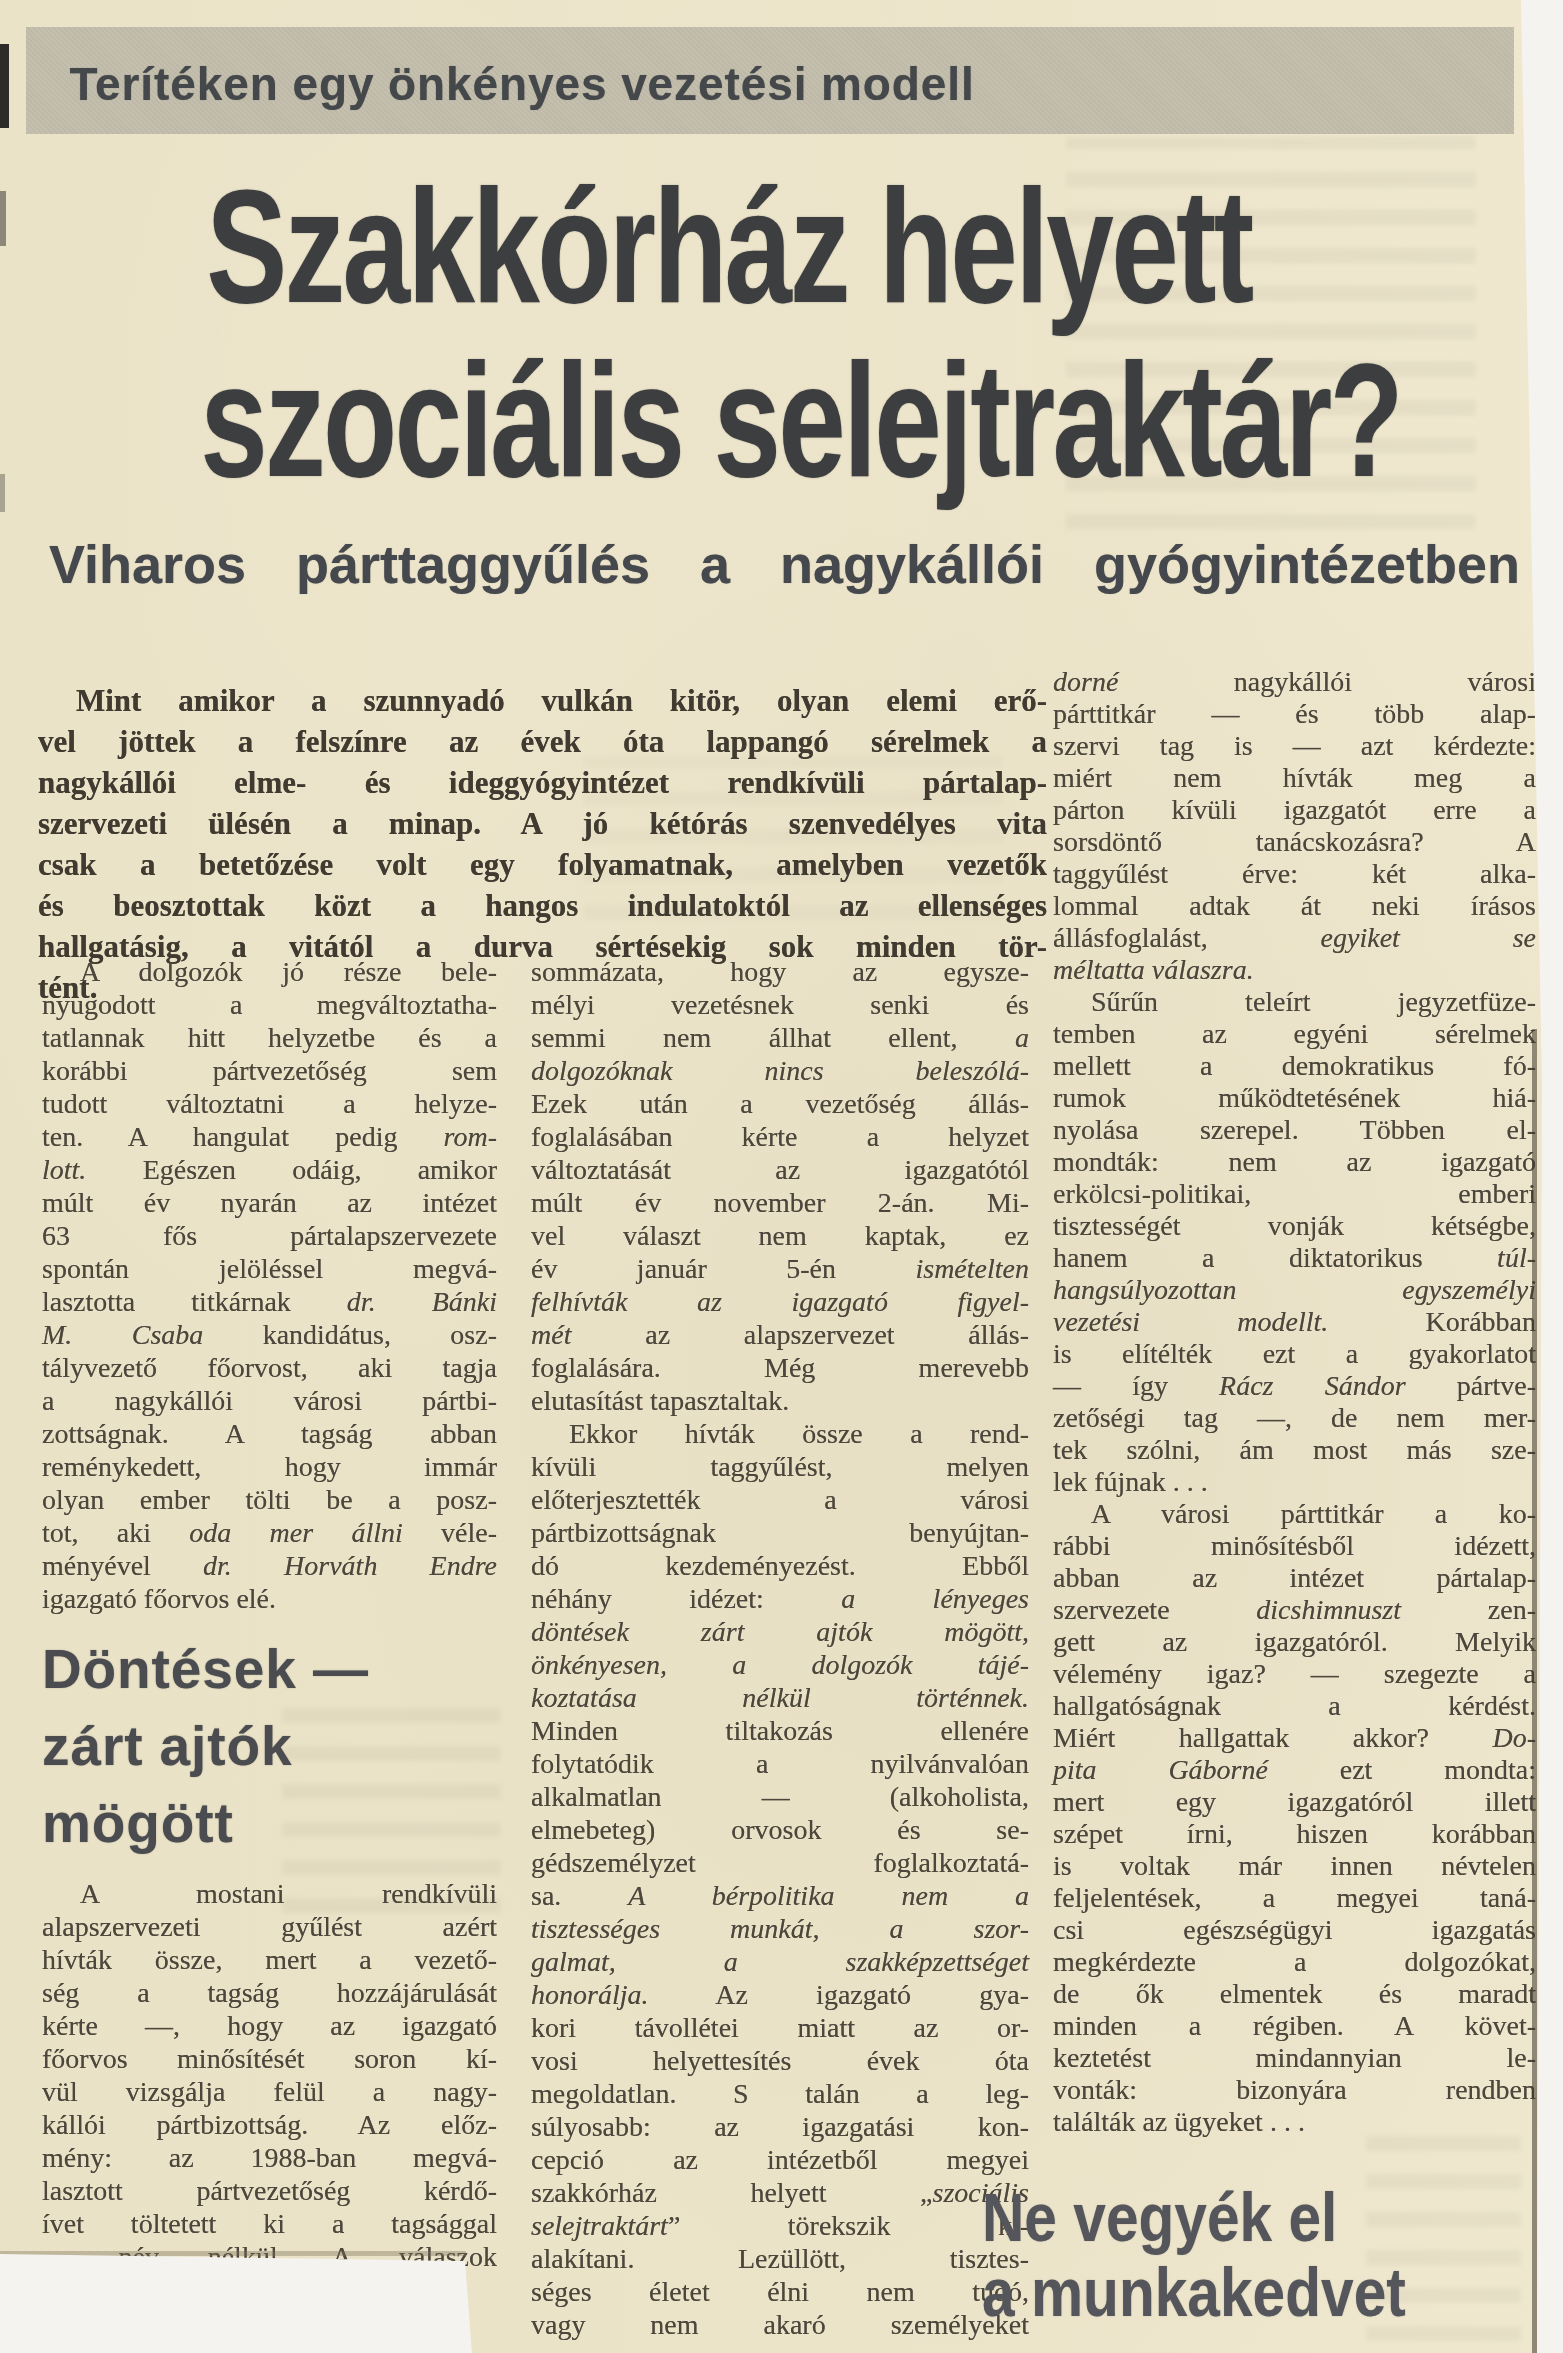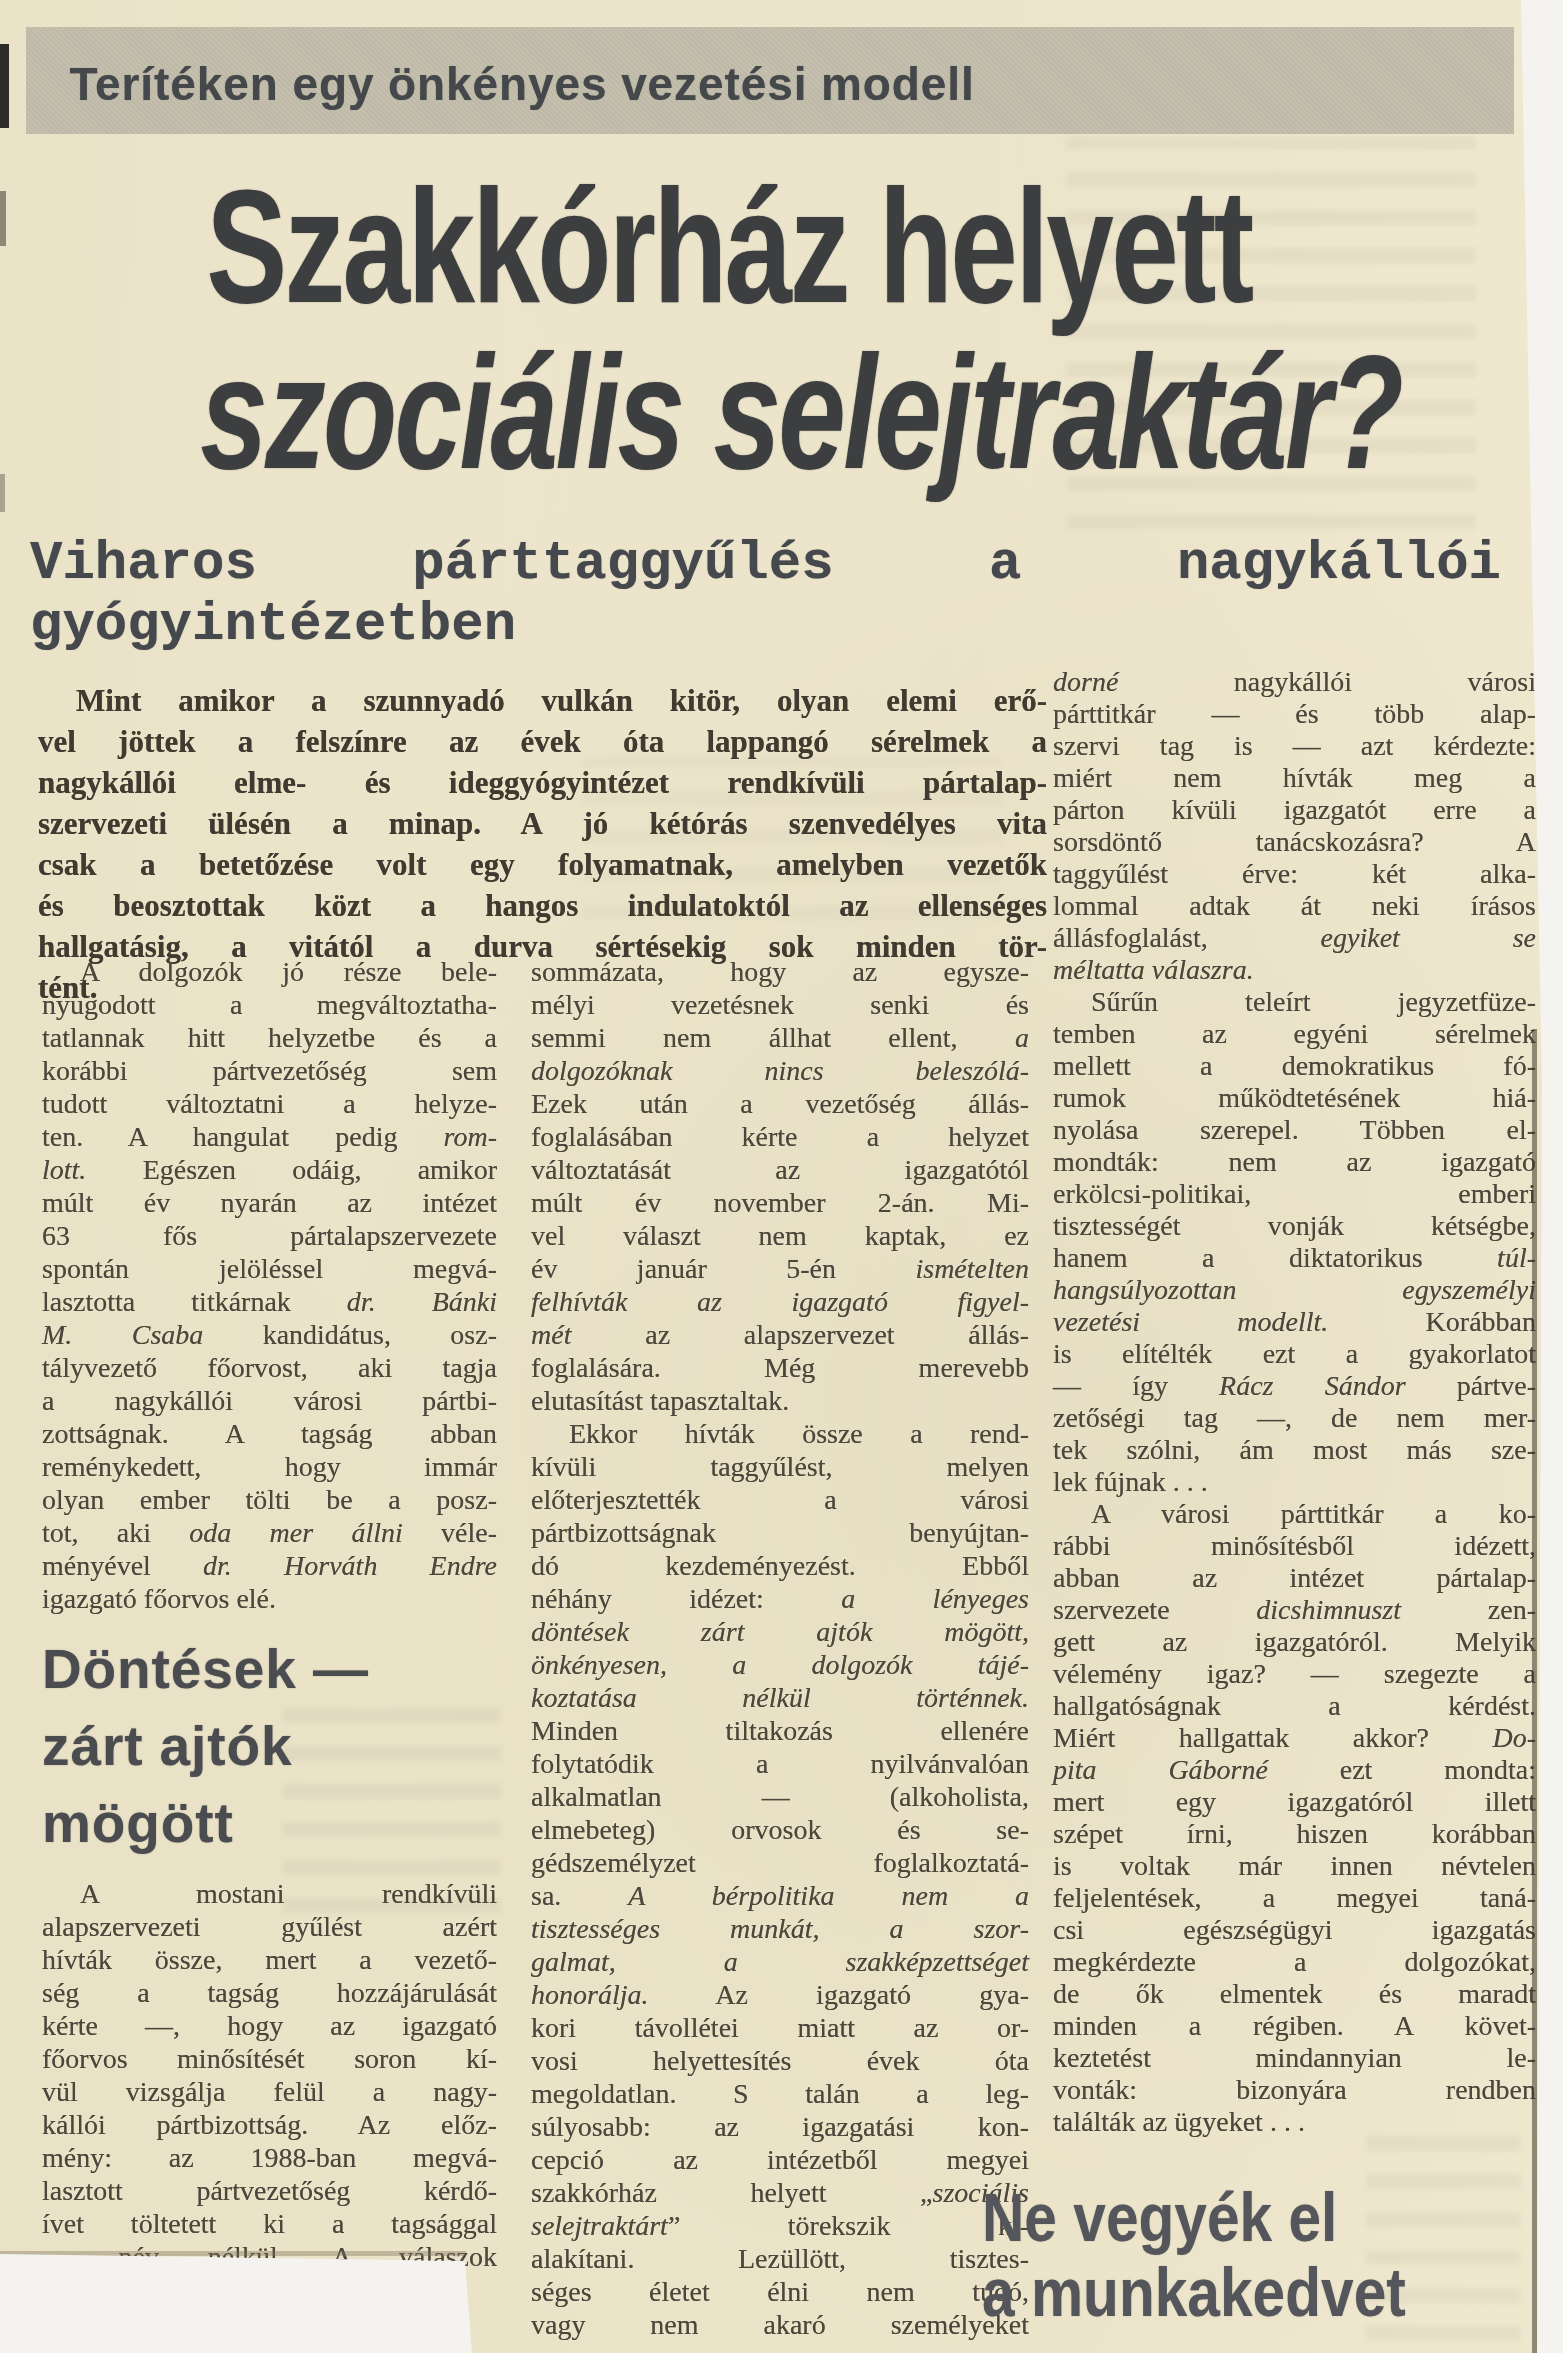--- a/index.html
+++ b/index.html
@@ -32,25 +32,25 @@
   }
   
   .headline-line{
     left:0;width:1457px;text-align:center;
     font-family:"Liberation Sans",sans-serif;font-weight:bold;font-size:162px;
     color:#3d3e40;line-height:168px;white-space:nowrap;
     text-shadow:0 0 1.8px rgba(55,56,58,.4);
   }
   .headline-line>span{display:inline-block;transform:scaleX(.75);transform-origin:center;letter-spacing:-3.6px;}
   #headline1{top:162px;}
-  #headline2{top:328px;font-style:italic;}
+  #headline2{top:336px;}
   
   #subheadline{
-    left:30px;top:533px;width:1471px;
-    font-family:Liberation Mono, monospace;font-weight:bold;font-size:54px;
+    left:49px;top:533px;width:1471px;
+    font-family:Liberation Sans, sans-serif;font-weight:bold;font-size:54px;
     color:#45484c;text-align:justify;text-align-last:justify;
     text-shadow:0 0 0.9px rgba(60,62,66,.5);
   }
   
   #lead{
     left:38px;top:680px;width:1009px;
     font-size:31px;font-weight:bold;color:#403a30;line-height:41px;
     text-shadow:0 0 0.5px rgba(55,48,38,.7);
   }
   

